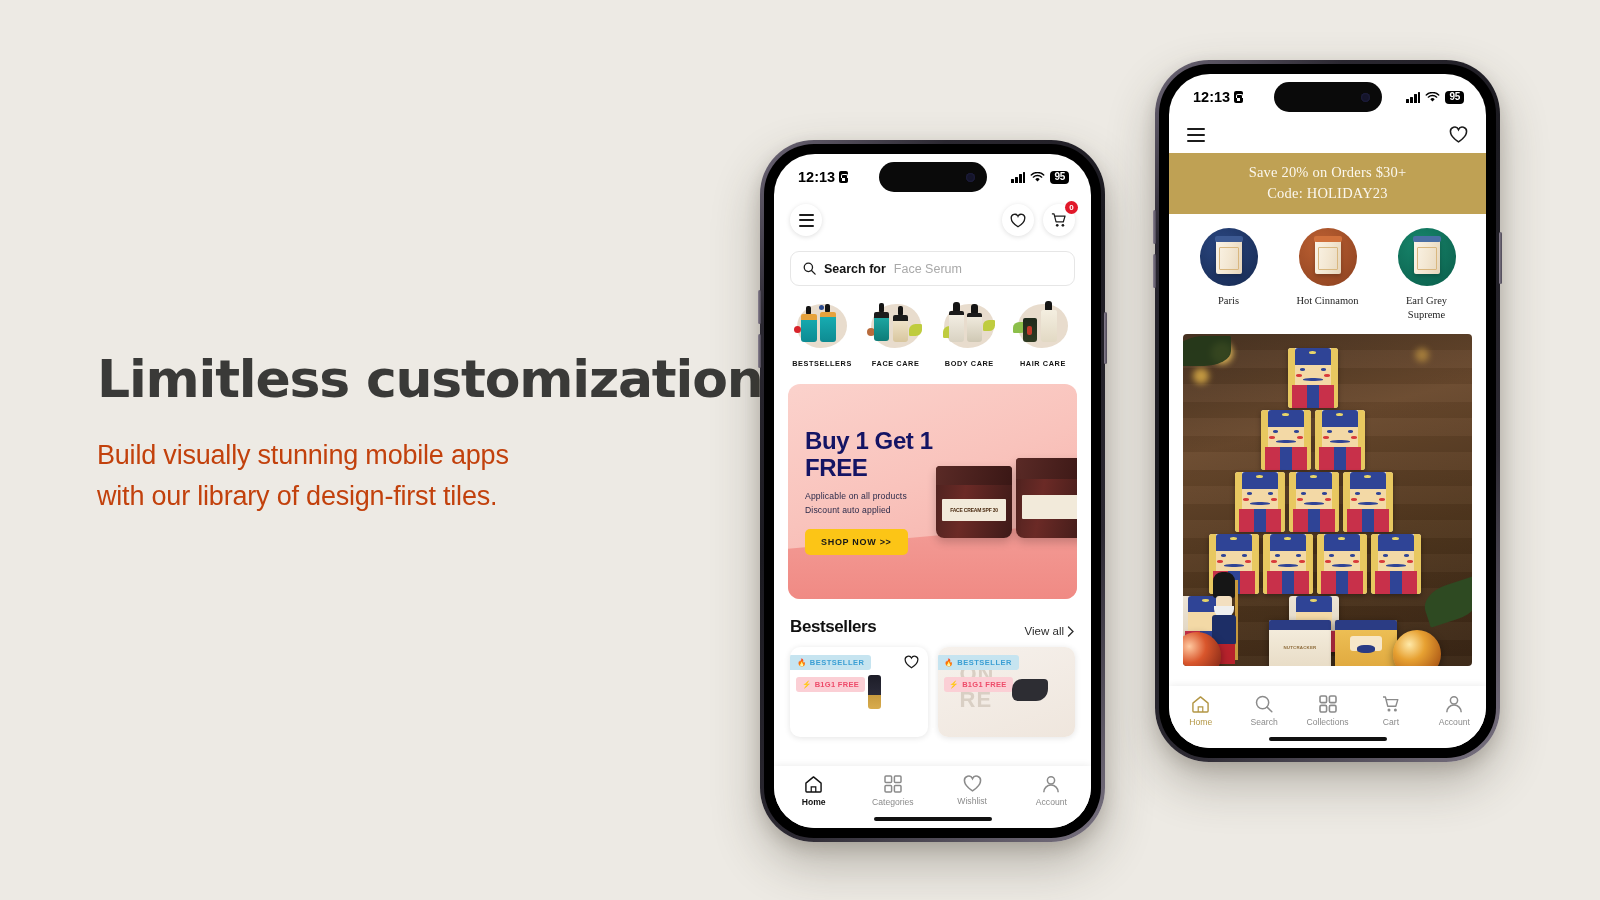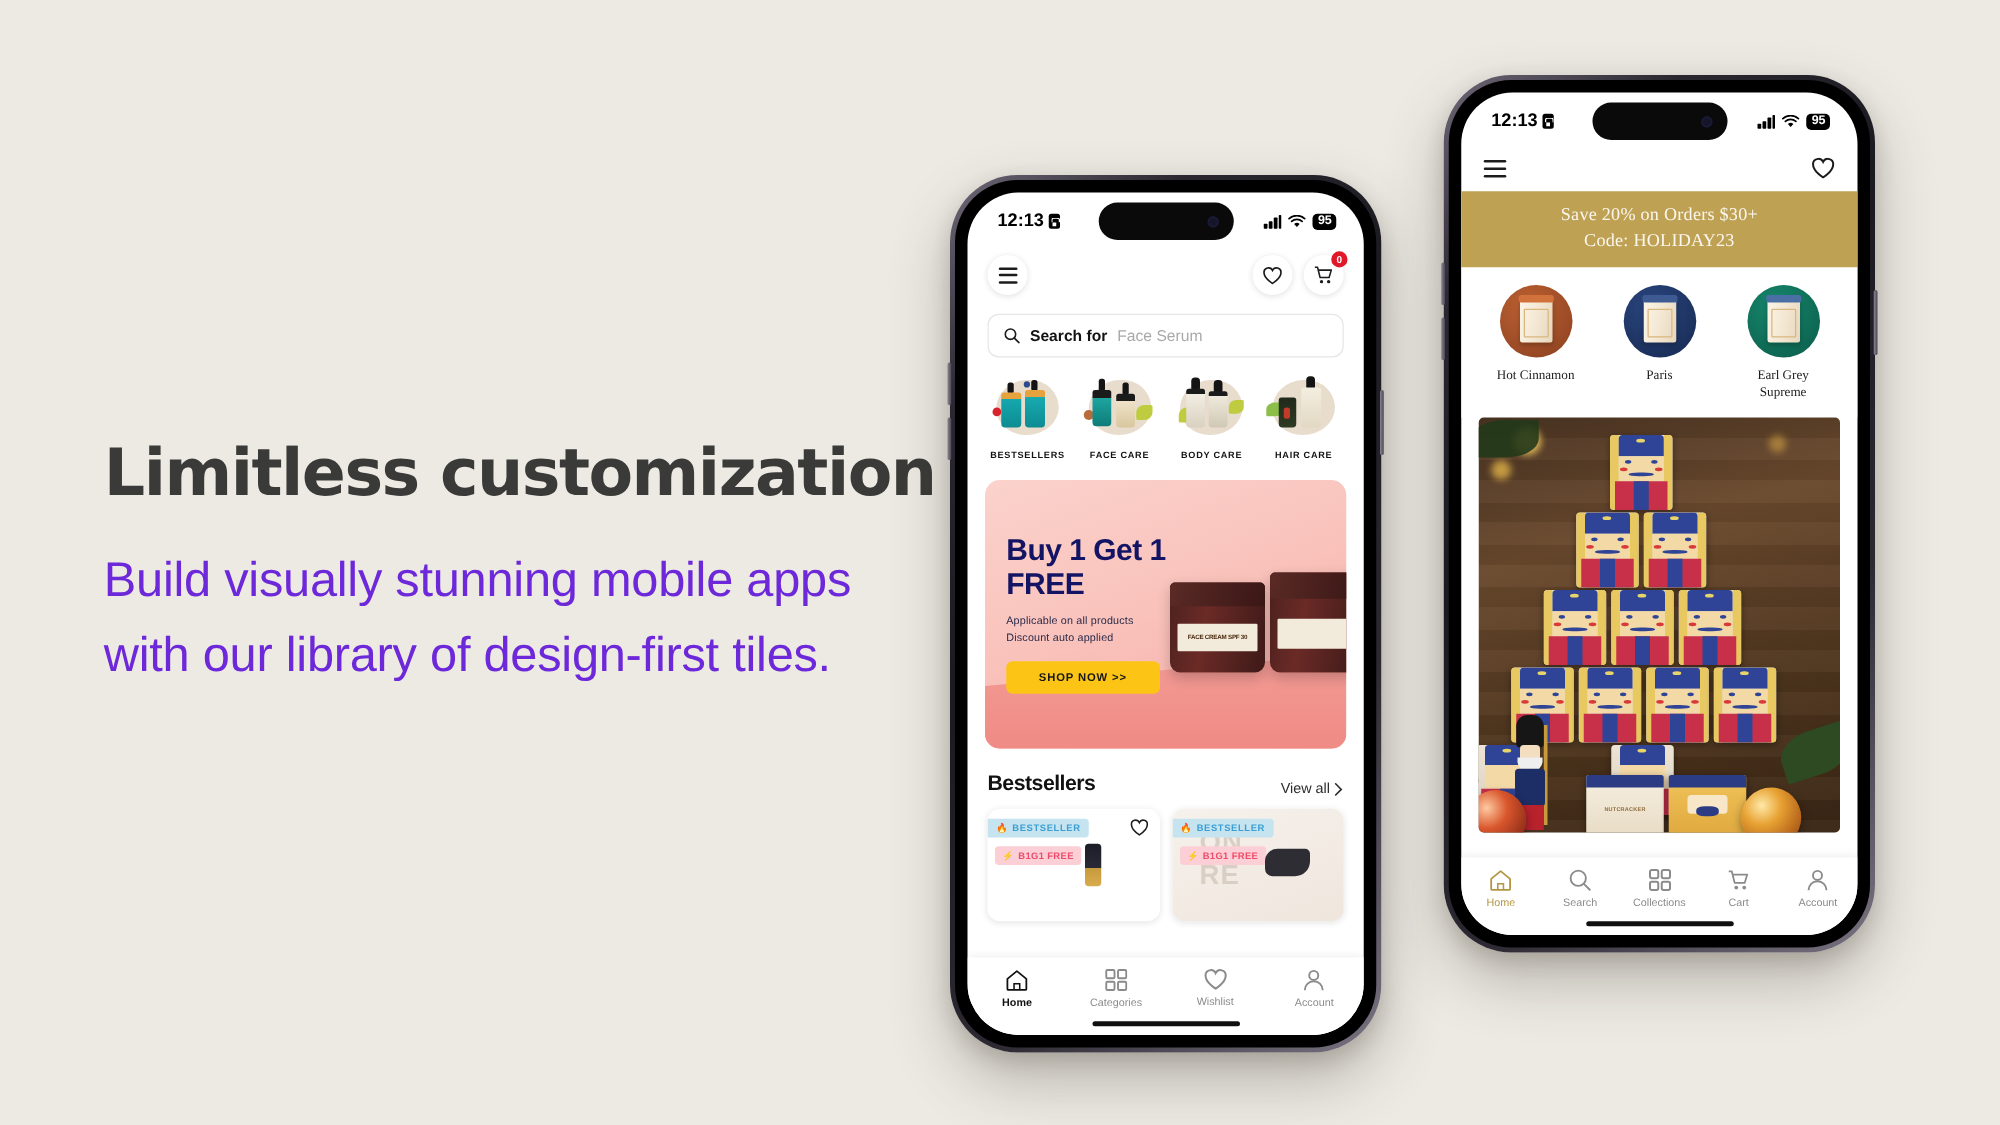--- a/index.html
+++ b/index.html
@@ -4,34 +4,34 @@
 <style>
   * { margin:0; padding:0; box-sizing:border-box; }
   html,body { width:1600px; height:900px; overflow:hidden; }
   body {
     background:#EDEAE4;
     font-family:"Liberation Sans", sans-serif;
     position:relative;
   }
 
   
-  .copy { position:absolute; left:83px; top:352px; width:700px; }
+  .copy { position:absolute; left:97px; top:352px; width:700px; }
   .headline {
     font-family:"DejaVu Sans", sans-serif;
     font-size:52px;
     font-weight:bold;
     letter-spacing:-1.2px;
     color:#3A3A38;
     line-height:1.05;
     white-space:nowrap;
   }
   .subcopy {
     margin-top:28px;
-    font-size:39px;
-    color:#6d28d9;
+    font-size:27px;
+    color:#c2410c;
     line-height:1.55;
     font-weight:400;
     letter-spacing:-0.2px;
   }
   .subcopy span { display:block; }
 
   
   .phone {
     position:absolute;
     border-radius:54px;
@@ -138,21 +138,21 @@
     background:linear-gradient(180deg,#F39C96 0%,#F08A84 100%);
     clip-path:polygon(0 34%,100% 0,100% 100%,0 100%);
   }
   .promo-txt { position:absolute; left:17px; top:44px; z-index:3; }
   .promo-h {
     font-size:24px; font-weight:bold; color:#141464; line-height:1.12; letter-spacing:-.4px;
   }
   .promo-s { font-size:8.6px; color:#2a2a4a; margin-top:8px; line-height:1.5; letter-spacing:.15px; }
   .promo-btn {
     margin-top:12px; display:inline-block; background:#FCC516; color:#171717;
-    font-size:9px; font-weight:bold; letter-spacing:.7px; padding:8px 26px; border-radius:5px;
+    font-size:9px; font-weight:bold; letter-spacing:.7px; padding:8px 16px; border-radius:5px;
   }
   .jar {
     position:absolute; border-radius:4px 4px 8px 8px;
     background:linear-gradient(100deg,#4d221f 0%,#6b2a26 38%,#3d1a18 100%);
     box-shadow:0 4px 10px rgba(0,0,0,.2);
   }
   .jar-lid {
     position:absolute; left:0; right:0; top:0; height:26%;
     background:linear-gradient(100deg,#5a2a26,#3a1715);
     border-radius:4px 4px 0 0;
@@ -536,36 +536,36 @@
           </svg>
       </div>
 
       <div class="goldbar">
         <div>Save 20% on Orders $30+</div>
         <div>Code: HOLIDAY23</div>
       </div>
 
       <div class="teas">
         <div class="tea">
+          <div class="tea-circ" style="background:radial-gradient(circle at 38% 30%,#2A4680,#16294F);">
+            <span class="tin">
+                <span class="tin-deco"></span>
+                <span style="position:absolute;left:-1px;right:-1px;top:-4px;height:6px;border-radius:2px;background:#3D5A93;"></span>
+              </span>
+          </div>
+          <div class="tea-lbl">Paris</div>
+        </div>
+        <div class="tea">
           <div class="tea-circ" style="background:radial-gradient(circle at 38% 30%,#BC6032,#8A401F);">
             <span class="tin">
                 <span class="tin-deco"></span>
                 <span style="position:absolute;left:-1px;right:-1px;top:-4px;height:6px;border-radius:2px;background:#D1713C;"></span>
               </span>
           </div>
           <div class="tea-lbl">Hot Cinnamon</div>
-        </div>
-        <div class="tea">
-          <div class="tea-circ" style="background:radial-gradient(circle at 38% 30%,#2A4680,#16294F);">
-            <span class="tin">
-                <span class="tin-deco"></span>
-                <span style="position:absolute;left:-1px;right:-1px;top:-4px;height:6px;border-radius:2px;background:#3D5A93;"></span>
-              </span>
-          </div>
-          <div class="tea-lbl">Paris</div>
         </div>
         <div class="tea">
           <div class="tea-circ" style="background:radial-gradient(circle at 38% 30%,#17866C,#0A5C49);">
             <span class="tin">
                 <span class="tin-deco"></span>
                 <span style="position:absolute;left:-1px;right:-1px;top:-4px;height:6px;border-radius:2px;background:#4A6FA5;"></span>
               </span>
           </div>
           <div class="tea-lbl">Earl Grey Supreme</div>
         </div>

